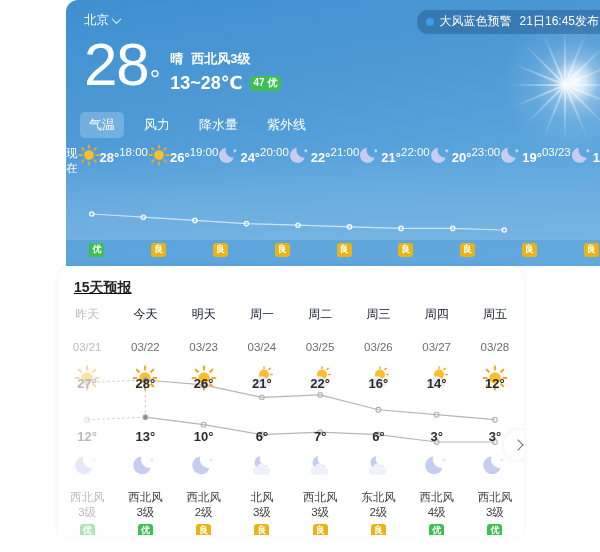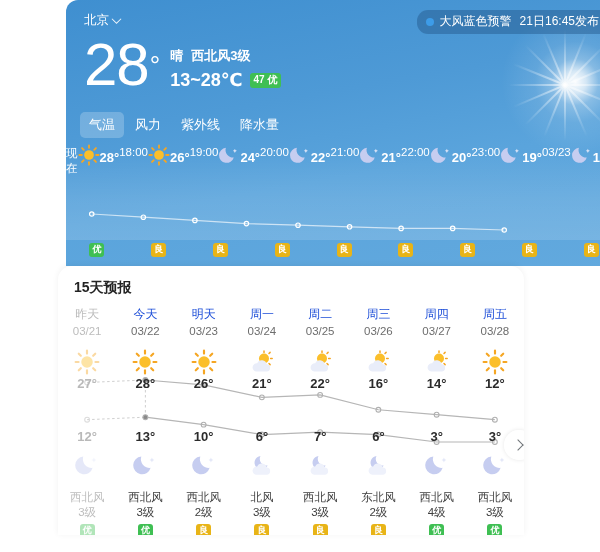--- a/index.html
+++ b/index.html
@@ -65,21 +65,21 @@
     color: #ffffff; font-size: 12px; white-space: nowrap;
   }
   .alert-dot {
     width: 8px; height: 8px; border-radius: 50%;
     background: #3d9ce8; flex: 0 0 auto;
   }
   .alert-time { margin-left: 2px; }
 
   .temp-block {
     position: absolute; left: 18px; top: 36px;
-    display: flex; align-items: center;
+    display: flex; align-items: flex-end;
   }
   .big-temp {
     color: #ffffff;
     font-size: 60px; line-height: 58px;
     font-weight: 300;
     letter-spacing: -1px;
   }
   .big-deg {
     color: #ffffff; font-size: 26px; font-weight: 300;
     line-height: 30px; margin-left: 1px;
@@ -95,21 +95,21 @@
     color: #ffffff; font-size: 18px; font-weight: bold;
   }
   .aqi-badge {
     background: #3fbf53; color: #ffffff;
     border-radius: 3px; font-size: 10px; font-weight: bold;
     padding: 1px 4px 2px; line-height: 12px;
   }
 
   .tabs {
     position: absolute; left: 14px; top: 112px;
-    display: flex; gap: 2px; text-align: center;
+    display: flex; gap: 11px; text-align: center;
   }
   .tab {
     color: #ffffff; font-size: 13px;
     padding: 4px 9px; border-radius: 5px;
   }
   .tab.active { background: rgba(255,255,255,0.22); }
 
   .hours {
     position: absolute; left: 0; right: 0; top: 140px;
     display: flex;
@@ -153,42 +153,43 @@
 
   
   .forecast-card {
     position: absolute;
     left: 58px; top: 266px;
     width: 466px; height: 269px;
     background: #ffffff;
     border-radius: 14px 14px 0 0;
     box-shadow: 0 -1px 6px rgba(0,0,0,0.06);
     overflow: hidden;
+    text-decoration: underline;
   }
   .fc-head {
     position: relative; height: 38px;
     padding: 12px 12px 0 16px;
   }
   .fc-title { font-size: 14px; color: #232323; font-weight: bold; }
   .seg {
     position: absolute; right: 12px; top: 10px;
     display: flex; background: #f1f1f3; border-radius: 5px; padding: 2px;
   }
   .seg-item {
     font-size: 12px; color: #4a4a4a;
     padding: 2px 7px 3px; border-radius: 4px;
   }
   .seg-item.active { background: #ffffff; color: #1f1f1f; }
 
   .days {
     position: absolute; left: 0; right: 0; top: 40px; display: flex;
   }
   .day-col { flex: 1 1 0; display: flex; flex-direction: column; align-items: center; }
-  .day-name { font-size: 12px; color: #1d4ed8; }
-  .day-date { font-size: 11.5px; color: #6d6d6d; margin-top: 2px; }
+  .day-name { font-size: 12px; color: #0f172a; }
+  .day-date { font-size: 11.5px; color: #6d6d6d; margin-top: 18px; }
   .day-col.past .day-name, .day-col.past .day-date { color: #bcbcbc; }
   .day-icon { height: 34px; margin-top: 8px; display:flex; align-items:center; justify-content:center; }
 
   .day-hi-row, .day-lo-row { position: absolute; left: 0; right: 0; display: flex; }
   .day-hi-row { top: 110px; }
   .day-lo-row { top: 163px; }
   .tcell { flex: 1 1 0; text-align: center; font-size: 13px; font-weight: bold; color: #2b2b2b; }
   .tcell.past { color: #b9b9b9; }
 
   .trend-svg { position: absolute; left: 0; top: 96px; width: 466px; height: 100px; }
@@ -244,22 +245,22 @@
         <div class="range-line">
           <span>13~28℃</span>
           <span class="aqi-badge">47 优</span>
         </div>
       </div>
     </div>
 
     <div class="tabs" id="tabs">
         <div class="tab active">气温</div>
         <div class="tab">风力</div>
+        <div class="tab">降水量</div>
         <div class="tab">紫外线</div>
-        <div class="tab">降水量</div>
       </div>
 
     <div class="hours" id="hours">
         <div class="hour-col">
           <div class="hour-label">现在</div>
           <div class="hour-icon">
             <svg width="22" height="22" viewBox="0 0 24 24" style="opacity:1">
     <g stroke="#f5a623" stroke-width="2" stroke-linecap="round">
       <line x1="12" y1="1.5" x2="12" y2="4.2"></line>
                 <line x1="12" y1="19.8" x2="12" y2="22.5"></line>

